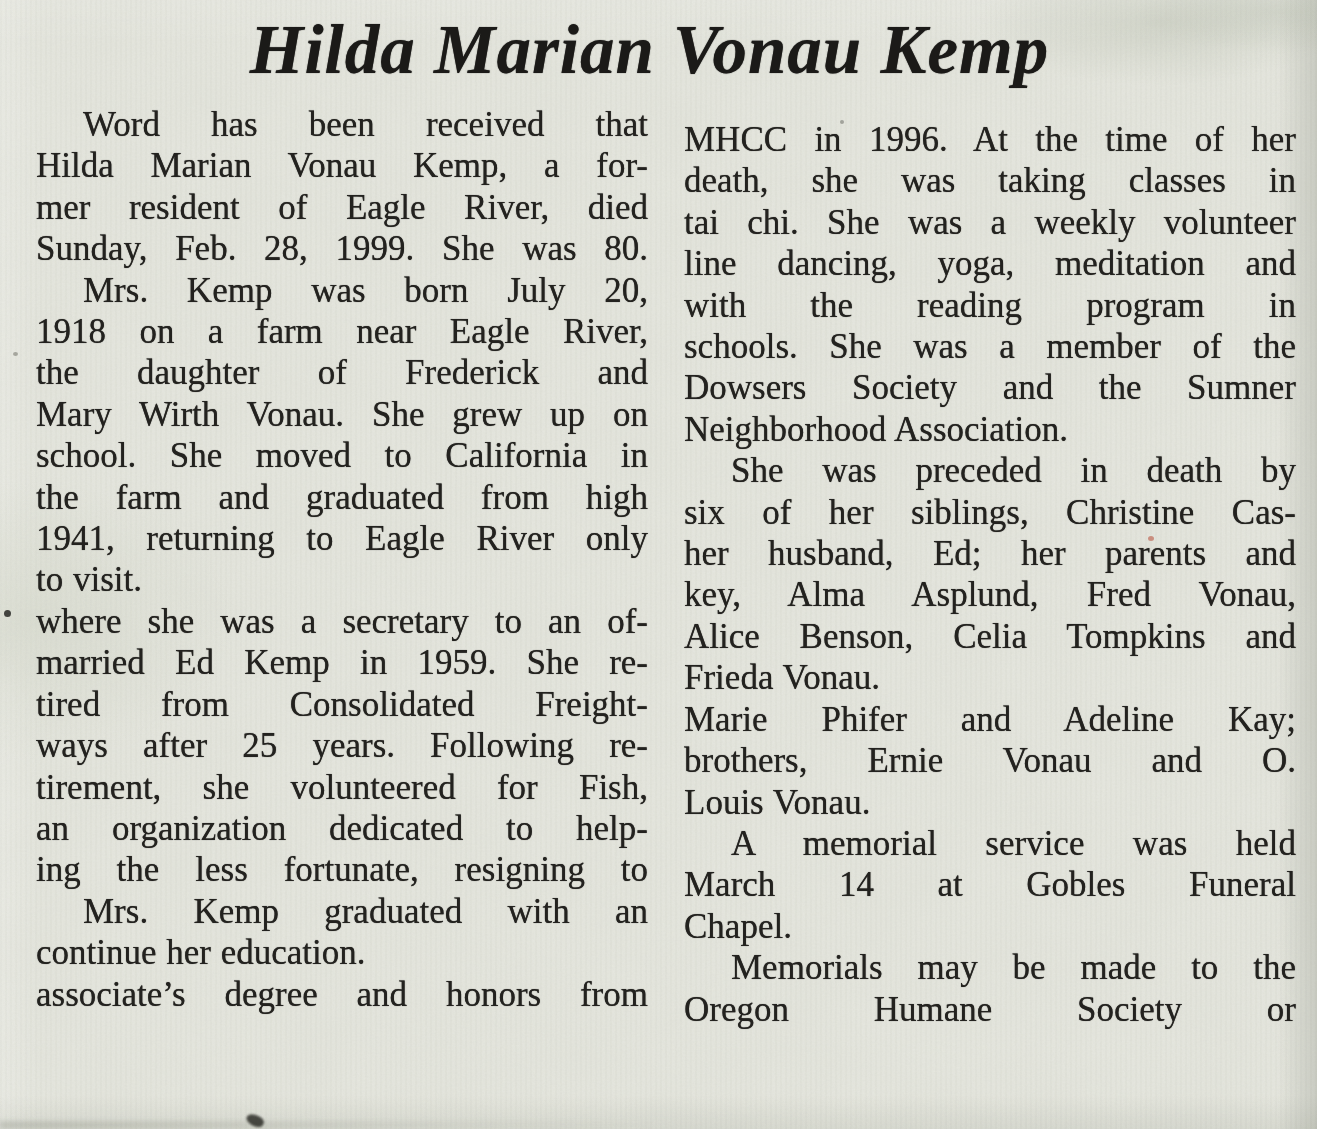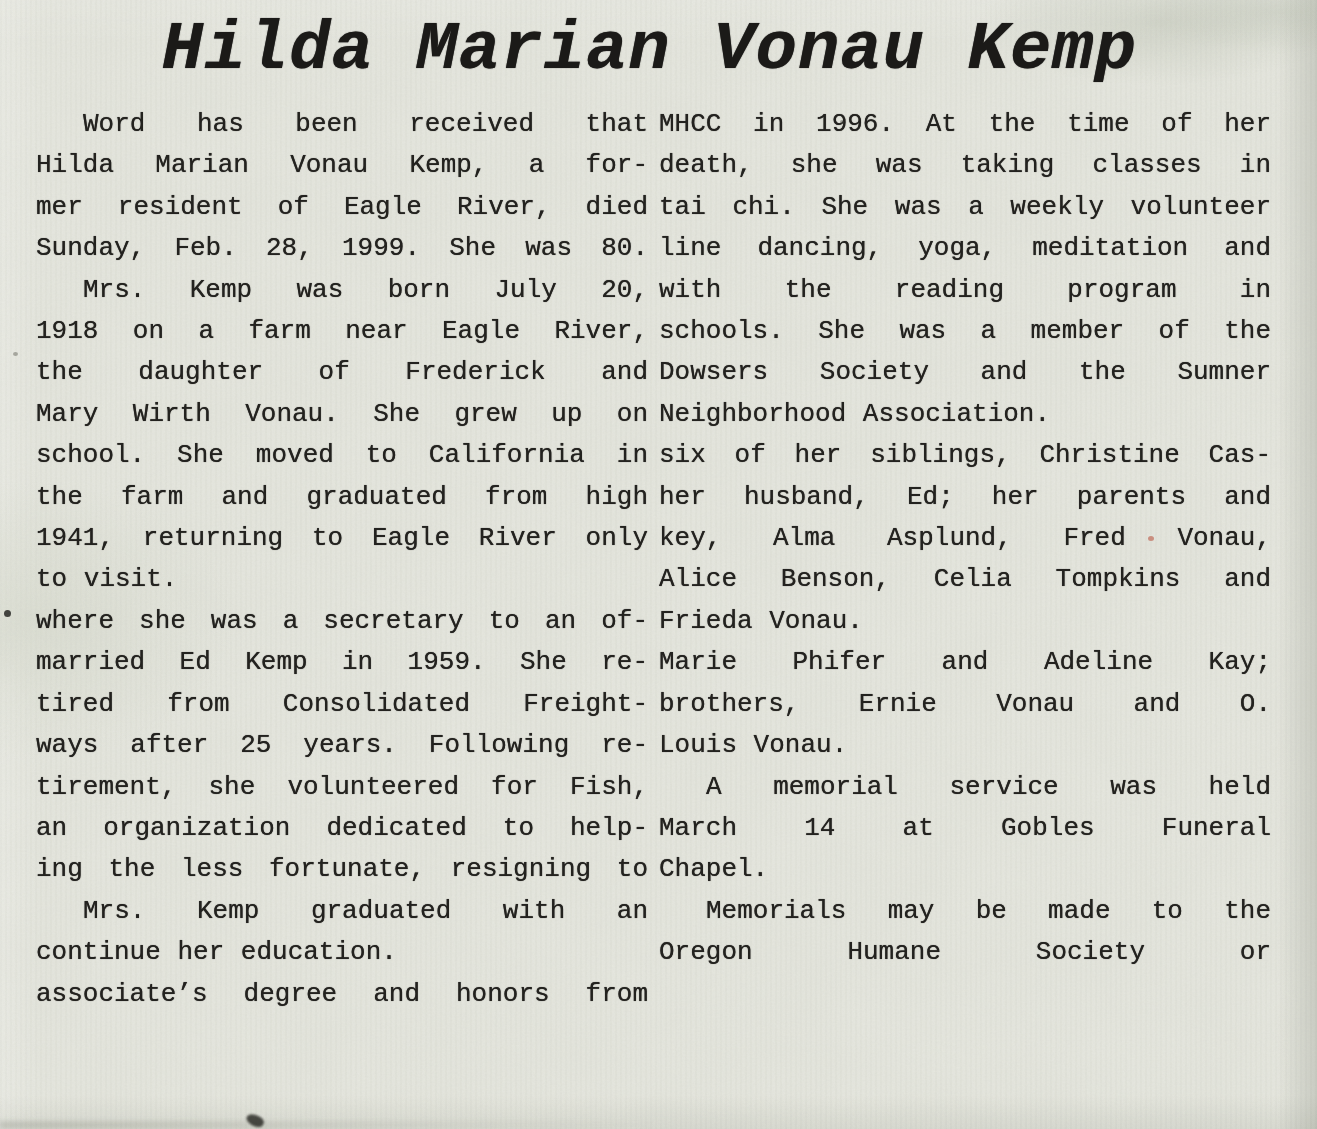--- a/index.html
+++ b/index.html
@@ -13,21 +13,21 @@
     height: 1129px;
     background-color: #e6e7df;
     background-image:
       radial-gradient(ellipse 260px 90px at 88% 2%, rgba(168,176,156,0.30), rgba(168,176,156,0) 70%),
       radial-gradient(ellipse 200px 60px at 97% 1%, rgba(160,170,150,0.22), rgba(160,170,150,0) 70%),
       radial-gradient(ellipse 300px 200px at 2% 55%, rgba(210,214,200,0.5), rgba(210,214,200,0) 70%),
       repeating-linear-gradient(90deg, rgba(60,64,52,0.018) 0 2px, rgba(255,255,255,0.02) 2px 5px),
       linear-gradient(90deg, rgba(255,255,255,0.18) 0%, rgba(255,255,255,0) 3%, rgba(255,255,255,0) 97%, rgba(110,116,102,0.22) 100%),
       linear-gradient(180deg, rgba(255,255,255,0.10) 0%, rgba(255,255,255,0) 4%, rgba(255,255,255,0) 97%, rgba(120,126,110,0.12) 100%);
     overflow: hidden;
-    font-family: Liberation Mono, monospace;
+    font-family: Liberation Serif, serif;
     color: #23221f;
   }
   svg.grain {
     position: absolute;
     inset: 0;
     width: 100%;
     height: 100%;
     opacity: 0.55;
     mix-blend-mode: multiply;
     pointer-events: none;
@@ -45,27 +45,27 @@
     letter-spacing: 1px;
     color: #1b1a18;
     text-shadow: 0 0 1px rgba(27,26,24,0.85);
     transform: translateX(-9px);
     margin: 0;
   }
   .column {
     position: absolute;
     top: 104px;
     width: 612px;
-    font-size: 26px;
+    font-size: 35px;
     line-height: 41.4px;
     text-shadow: 0 0 0.8px rgba(35,34,31,0.9);
     word-spacing: 1px;
   }
   .column-left  { left: 36px; }
-  .column-right { left: 659px; }
+  .column-right { left: 684px; margin-top: 15px; }
   .line {
     text-align: justify;
     text-align-last: justify;
     white-space: normal;
   }
   .line.indent { text-indent: 47px; }
   .line.last   { text-align-last: left; }
   .speck {
     position: absolute;
     border-radius: 50%;
@@ -130,20 +130,21 @@
 
   <div class="column column-right">
       <div class="line">MHCC in 1996. At the time of her</div>
       <div class="line">death, she was taking classes in</div>
       <div class="line">tai chi. She was a weekly volunteer</div>
       <div class="line">line dancing, yoga, meditation and</div>
       <div class="line">with the reading program in</div>
       <div class="line">schools. She was a member of the</div>
       <div class="line">Dowsers Society and the Sumner</div>
       <div class="line last">Neighborhood Association.</div>
+      <div class="line indent">She was preceded in death by</div>
       <div class="line">six of her siblings, Christine Cas-</div>
       <div class="line">her husband, Ed; her parents and</div>
       <div class="line">key, Alma Asplund, Fred Vonau,</div>
       <div class="line">Alice Benson, Celia Tompkins and</div>
       <div class="line last">Frieda Vonau.</div>
       <div class="line">Marie Phifer and Adeline Kay;</div>
       <div class="line">brothers, Ernie Vonau and O.</div>
       <div class="line last">Louis Vonau.</div>
       <div class="line indent">A memorial service was held</div>
       <div class="line">March 14 at Gobles Funeral</div>

